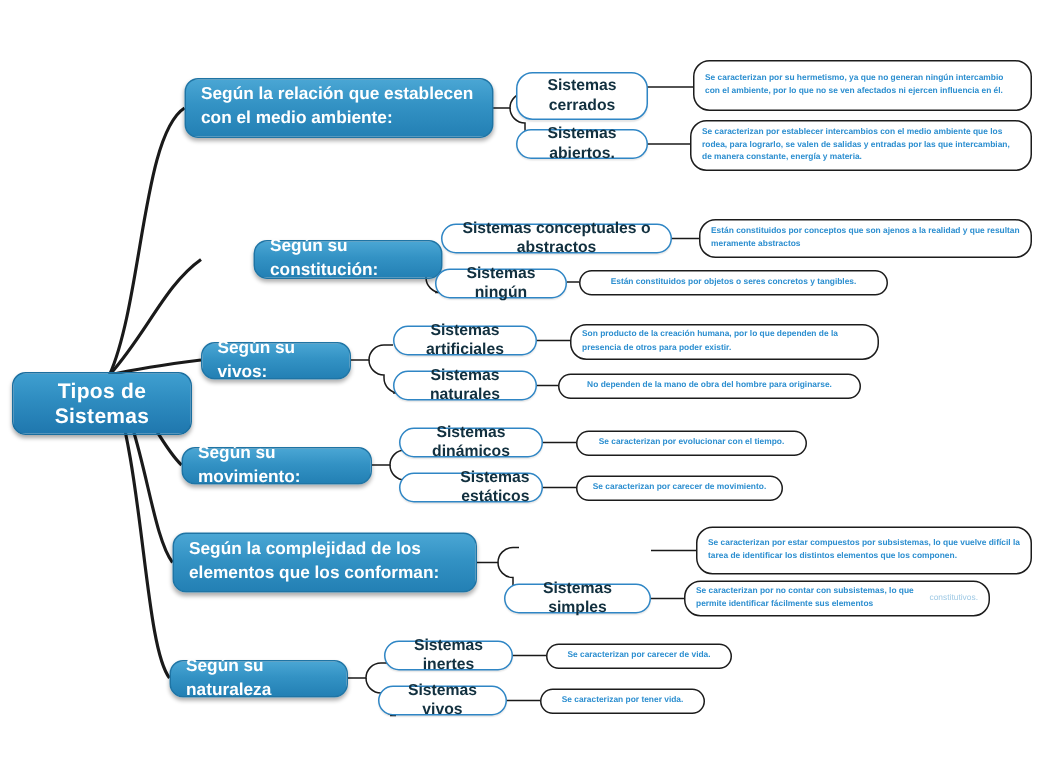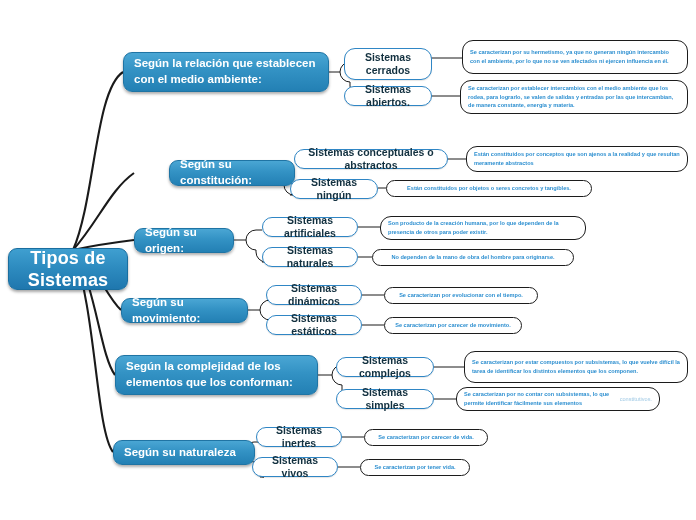--- a/index.html
+++ b/index.html
@@ -15,21 +15,21 @@
 
   
   .root-node{
     position:absolute;
     box-sizing:border-box;
     background:linear-gradient(to bottom,#3f9fd0 0%,#2e8cc0 45%,#1f77ae 100%);
     border:1px solid #1a6e9f;
     border-radius:9px;
     color:#ffffff;
     font-weight:bold;
-    font-size:18px;
+    font-size:14px;
     letter-spacing:.2px;
     display:flex;align-items:center;justify-content:center;
     text-align:center;
     box-shadow:0 2px 3px rgba(0,0,0,.35);
     padding:20px 10px;
     line-height:1.25;
   }
 
   
   .cat-node{
@@ -146,54 +146,53 @@
   <div class="cat-node" style="left:134px;top:160px;width:126px;height:26px;margin-left:35px;">Según su constitución:</div>
 
   <div class="sub-node" style="left:294px;top:149px;width:154px;height:20px;">Sistemas conceptuales o abstractos</div>
 
   <div class="leaf-node" style="left:466px;top:146px;width:222px;height:26px;">Están constituidos por conceptos que son ajenos a la realidad y que resultan meramente abstractos</div>
 
   <div class="sub-node" style="left:290px;top:179px;width:88px;height:20px;">Sistemas ningún</div>
 
   <div class="leaf-node center" style="left:386px;top:180px;width:206px;height:17px;">Están constituidos por objetos o seres concretos y tangibles.</div>
 
-  <div class="cat-node" style="left:134px;top:228px;width:100px;height:25px;">Según su origen:</div>
+  <div class="cat-node" style="left:134px;top:228px;width:100px;height:25px;">Según su vivos:</div>
 
   <div class="sub-node" style="left:262px;top:217px;width:96px;height:20px;">Sistemas artificiales</div>
 
   <div class="leaf-node" style="left:380px;top:216px;width:206px;height:24px;">Son producto de la creación humana, por lo que dependen de la presencia de otros para poder existir.</div>
 
   <div class="sub-node" style="left:262px;top:247px;width:96px;height:20px;">Sistemas naturales</div>
 
   <div class="leaf-node center" style="left:372px;top:249px;width:202px;height:17px;">No dependen de la mano de obra del hombre para originarse.</div>
 
   <div class="cat-node" style="left:121px;top:298px;width:127px;height:25px;">Según su movimiento:</div>
 
   <div class="sub-node" style="left:266px;top:285px;width:96px;height:20px;">Sistemas dinámicos</div>
 
   <div class="leaf-node center" style="left:384px;top:287px;width:154px;height:17px;">Se caracterizan por evolucionar con el tiempo.</div>
 
-  <div class="sub-node" style="left:266px;top:315px;width:96px;height:20px;">Sistemas estáticos</div>
+  <div class="sub-node" style="left:266px;top:315px;width:96px;height:20px;text-align:right;">Sistemas estáticos</div>
 
   <div class="leaf-node center" style="left:384px;top:317px;width:138px;height:17px;">Se caracterizan por carecer de movimiento.</div>
 
   <div class="cat-node" style="left:115px;top:355px;width:203px;height:40px;">Según la complejidad de los elementos que los conforman:</div>
 
-  <div class="sub-node" style="left:336px;top:357px;width:98px;height:20px;">Sistemas complejos</div>
 
   <div class="leaf-node" style="left:464px;top:351px;width:224px;height:32px;">Se caracterizan por estar compuestos por subsistemas, lo que vuelve difícil la tarea de identificar los distintos elementos que los componen.</div>
 
   <div class="sub-node" style="left:336px;top:389px;width:98px;height:20px;">Sistemas simples</div>
 
   <div class="leaf-node" style="left:456px;top:387px;width:204px;height:24px;">
       <span>Se caracterizan por no contar con subsistemas, lo que permite identificar fácilmente sus elementos </span>
       <span class="tail">constitutivos.</span>
     </div>
 
-  <div class="cat-node" style="left:113px;top:440px;width:142px;height:25px;">Según su naturaleza</div>
+  <div class="cat-node" style="left:113px;top:440px;width:119px;height:25px;">Según su naturaleza</div>
 
   <div class="sub-node" style="left:256px;top:427px;width:86px;height:20px;">Sistemas inertes</div>
 
   <div class="leaf-node center" style="left:364px;top:429px;width:124px;height:17px;">Se caracterizan por carecer de vida.</div>
 
   <div class="sub-node" style="left:252px;top:457px;width:86px;height:20px;">Sistemas vivos</div>
 
   <div class="leaf-node center" style="left:360px;top:459px;width:110px;height:17px;">Se caracterizan por tener vida.</div>
 
 </div>

